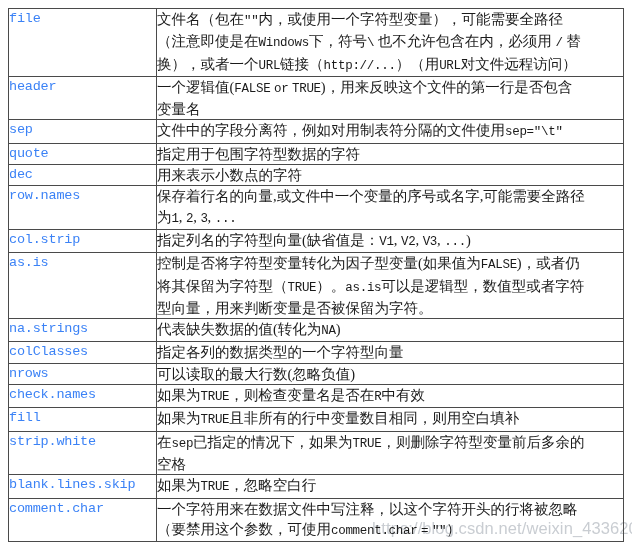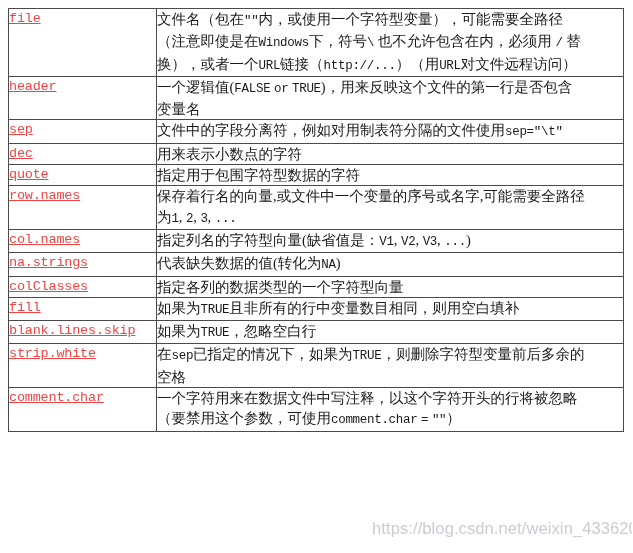--- a/index.html
+++ b/index.html
@@ -59,24 +59,23 @@
     vertical-align: top;
     padding: 0;
     background: transparent;
   }
 
   td.cell-name {
     padding: 4px 0 4px 10px;
     font-family: "Liberation Mono", "DejaVu Sans Mono", monospace;
     font-size: 13.5px;
     line-height: 20px;
-    color: #ef4444;
+    color: #3b82f6;
     letter-spacing: -0.2px;
     white-space: nowrap;
-    text-decoration: underline;
   }
 
   td.cell-desc {
     padding: 3px 5px 4px 7px;
     font-family: "Liberation Serif", "DejaVu Serif", serif;
     font-size: 14.5px;
     line-height: 20.3px;
     color: #1a1a1a;
   }
 
@@ -120,76 +119,96 @@
             <span class="line">变量名</span>
           </td>
         </tr>
         <tr>
           <td class="cell-name">sep</td>
           <td class="cell-desc">
             <span class="line">文件中的字段分离符，例如对用制表符分隔的文件使用<span class="mono">sep="\t"</span></span>
           </td>
         </tr>
         <tr>
+          <td class="cell-name">quote</td>
+          <td class="cell-desc">
+            <span class="line">指定用于包围字符型数据的字符</span>
+          </td>
+        </tr>
+        <tr>
           <td class="cell-name">dec</td>
           <td class="cell-desc">
             <span class="line">用来表示小数点的字符</span>
-          </td>
-        </tr>
-        <tr>
-          <td class="cell-name">quote</td>
-          <td class="cell-desc">
-            <span class="line">指定用于包围字符型数据的字符</span>
           </td>
         </tr>
         <tr>
           <td class="cell-name">row.names</td>
           <td class="cell-desc">
             <span class="line">保存着行名的向量,或文件中一个变量的序号或名字,可能需要全路径</span>
             <span class="line">为<span class="mono">1</span>, <span class="mono">2</span>, <span class="mono">3</span>, <span class="mono">...</span></span>
           </td>
         </tr>
         <tr>
-          <td class="cell-name">col.names</td>
+          <td class="cell-name">col.strip</td>
           <td class="cell-desc">
             <span class="line">指定列名的字符型向量(缺省值是：<span class="mono">V1</span>, <span class="mono">V2</span>, <span class="mono">V3</span>, <span class="mono">...</span>)</span>
           </td>
         </tr>
         <tr>
+          <td class="cell-name">as.is</td>
+          <td class="cell-desc">
+            <span class="line">控制是否将字符型变量转化为因子型变量(如果值为<span class="mono">FALSE</span>)，或者仍</span>
+            <span class="line">将其保留为字符型（<span class="mono">TRUE</span>）。<span class="mono">as.is</span>可以是逻辑型，数值型或者字符</span>
+            <span class="line">型向量，用来判断变量是否被保留为字符。</span>
+          </td>
+        </tr>
+        <tr>
           <td class="cell-name">na.strings</td>
           <td class="cell-desc">
             <span class="line">代表缺失数据的值(转化为<span class="mono">NA</span>)</span>
           </td>
         </tr>
         <tr>
           <td class="cell-name">colClasses</td>
           <td class="cell-desc">
             <span class="line">指定各列的数据类型的一个字符型向量</span>
           </td>
         </tr>
         <tr>
+          <td class="cell-name">nrows</td>
+          <td class="cell-desc">
+            <span class="line">可以读取的最大行数(忽略负值)</span>
+          </td>
+        </tr>
+        <tr>
+          <td class="cell-name">check.names</td>
+          <td class="cell-desc">
+            <span class="line">如果为<span class="mono">TRUE</span>，则检查变量名是否在<span class="mono">R</span>中有效</span>
+          </td>
+        </tr>
+        <tr>
           <td class="cell-name">fill</td>
           <td class="cell-desc">
             <span class="line">如果为<span class="mono">TRUE</span>且非所有的行中变量数目相同，则用空白填补</span>
-          </td>
-        </tr>
-        <tr>
-          <td class="cell-name">blank.lines.skip</td>
-          <td class="cell-desc">
-            <span class="line">如果为<span class="mono">TRUE</span>，忽略空白行</span>
           </td>
         </tr>
         <tr>
           <td class="cell-name">strip.white</td>
           <td class="cell-desc">
             <span class="line">在<span class="mono">sep</span>已指定的情况下，如果为<span class="mono">TRUE</span>，则删除字符型变量前后多余的</span>
             <span class="line">空格</span>
           </td>
         </tr>
         <tr>
+          <td class="cell-name">blank.lines.skip</td>
+          <td class="cell-desc">
+            <span class="line">如果为<span class="mono">TRUE</span>，忽略空白行</span>
+          </td>
+        </tr>
+        <tr>
           <td class="cell-name">comment.char</td>
           <td class="cell-desc">
             <span class="line">一个字符用来在数据文件中写注释，以这个字符开头的行将被忽略</span>
             <span class="line">（要禁用这个参数，可使用<span class="mono">comment.char</span> <span class="mono">=</span> <span class="mono">""</span>）</span>
           </td>
         </tr>
       </tbody>
   </table>
 
 </div>

